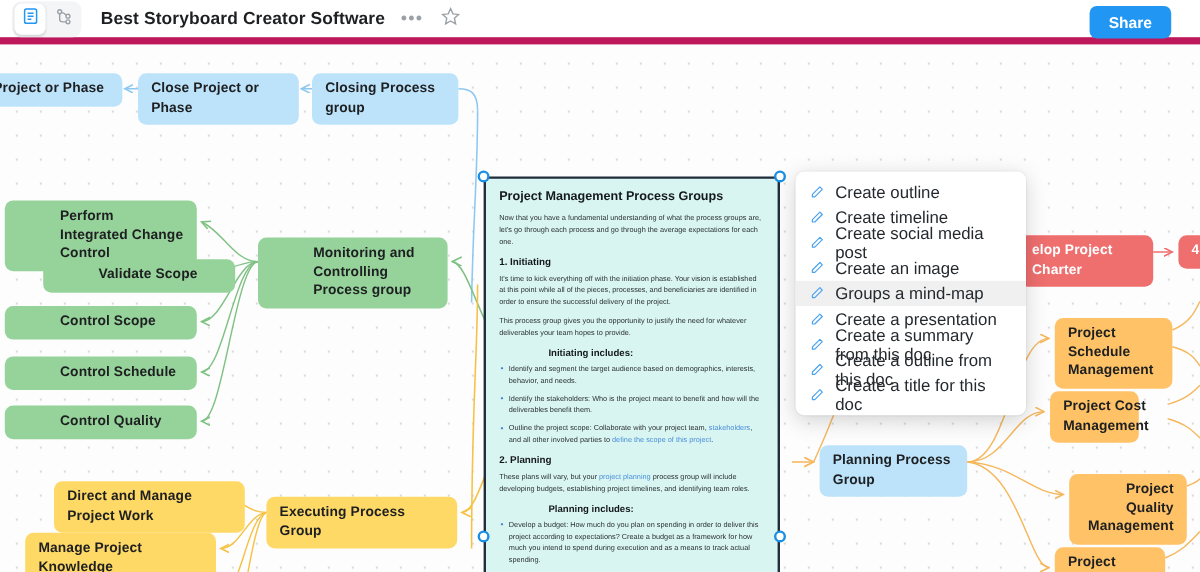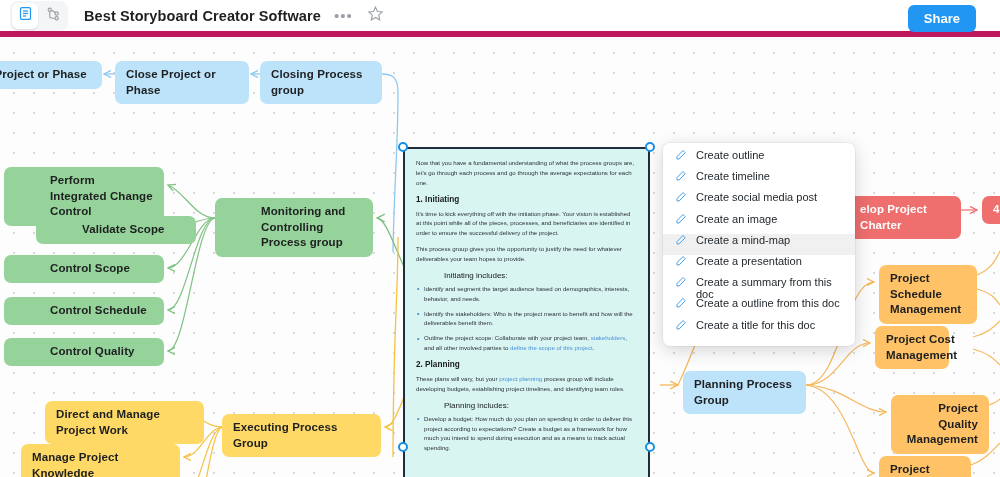--- a/index.html
+++ b/index.html
@@ -66,21 +66,21 @@
 
   
   #doccard {
     position: absolute; left: 403px; top: 110px; width: 247px; height: 337px;
     background: #d9f5f2; border: 2.5px solid #1f2d3d; border-radius: 4px;
     overflow: hidden; z-index: 20;
   }
   #docinner { padding: 9px 11px 6px 11px; }
   #doccard h1 { font-size: 10.5px; font-weight: 700; color: #15191d; margin-bottom: 7px; }
   #doccard h2 { font-size: 8.2px; font-weight: 700; color: #15191d; margin: 7px 0 5px; }
-  #doccard h3 { font-size: 8px; font-weight: 400; color: #15191d; margin: 7px 0 4px; padding-left: 28px; }
+  #doccard h3 { font-size: 8px; font-weight: 700; color: #15191d; margin: 7px 13px 4px; padding-left: 28px; }
   #doccard p  { font-size: 6.1px; color: #2b3137; line-height: 1.62; margin-bottom: 6px; }
   #doccard ul { list-style: none; margin-bottom: 5px; }
   #doccard li {
     font-size: 6.1px; color: #2b3137; line-height: 1.62;
     padding-left: 8px; position: relative; margin-bottom: 5px;
   }
   #doccard li::before {
     content: "•"; position: absolute; left: 1px; top: -0.5px; color: #3e86c9; font-size: 7px;
   }
   .lnk { color: #4a90d9; }
@@ -91,22 +91,22 @@
   }
 
   
   #dropdown {
     position: absolute; left: 663px; top: 106px; width: 192px;
     background: #fff; border-radius: 7px; padding: 6px 0;
     box-shadow: 0 4px 18px rgba(0,0,0,.17), 0 0 0 1px rgba(0,0,0,.04);
     z-index: 50;
   }
   .mitem {
-    display: flex; align-items: flex-start; gap: 9px;
-    height: 21.2px; padding: 0 12px; font-size: 11px; color: #24292e;
+    display: flex; align-items: center; gap: 9px;
+    height: 21.2px; padding: 0 12px; font-size: 14px; color: #24292e;
     cursor: pointer;
   }
   .mitem.hi { background: #f0f0f0; }
   .pencil { flex: 0 0 12px; display: flex; align-items: center; }
 </style>
 </head>
 <body>
 
 <div id="topbar">
   <div class="icon-group">
@@ -264,20 +264,21 @@
       <div class="node n-orange" style="left: 891px; top: 358px; width: 98px; min-height: 34px; text-align: right;">
         <span>Project Quality Management</span>
       </div>
       <div class="node n-orange" style="left: 879px; top: 419px; width: 92px; min-height: 34px;">
         <span>Project Resource Management</span>
       </div>
     </div>
 
   <div id="doccard">
     <div id="docinner">
+      <h1>Project Management Process Groups</h1>
       <p>Now that you have a fundamental understanding of what the process groups are, let's go through each process and go through the average expectations for each one.</p>
       <h2>1. Initiating</h2>
       <p>It's time to kick everything off with the initiation phase. Your vision is established at this point while all of the pieces, processes, and beneficiaries are identified in order to ensure the successful delivery of the project.</p>
       <p>This process group gives you the opportunity to justify the need for whatever deliverables your team hopes to provide.</p>
       <h3>Initiating includes:</h3>
       <ul>
         <li>Identify and segment the target audience based on demographics, interests, behavior, and needs.</li>
         <li>Identify the stakeholders: Who is the project meant to benefit and how will the deliverables benefit them.</li>
         <li><span>Outline the project scope: Collaborate with your project team, </span><span class="lnk">stakeholders</span><span>, and all other involved parties to </span><span class="lnk">define the scope of this project</span><span>.</span></li>
       </ul>
@@ -327,21 +328,21 @@
           </svg>
         </span>
         <span>Create an image</span>
       </div>
       <div class="mitem hi">
         <span class="pencil">
           <svg width="12" height="12" viewBox="0 0 24 24" fill="none" stroke="#4aa3ef" stroke-width="2" stroke-linecap="round" stroke-linejoin="round">
             <path d="M16.5 3.5l4 4L8 20H4v-4z"></path>
           </svg>
         </span>
-        <span>Create a mind-map</span>
+        <span>Groups a mind-map</span>
       </div>
       <div class="mitem">
         <span class="pencil">
           <svg width="12" height="12" viewBox="0 0 24 24" fill="none" stroke="#4aa3ef" stroke-width="2" stroke-linecap="round" stroke-linejoin="round">
             <path d="M16.5 3.5l4 4L8 20H4v-4z"></path>
           </svg>
         </span>
         <span>Create a presentation</span>
       </div>
       <div class="mitem">

